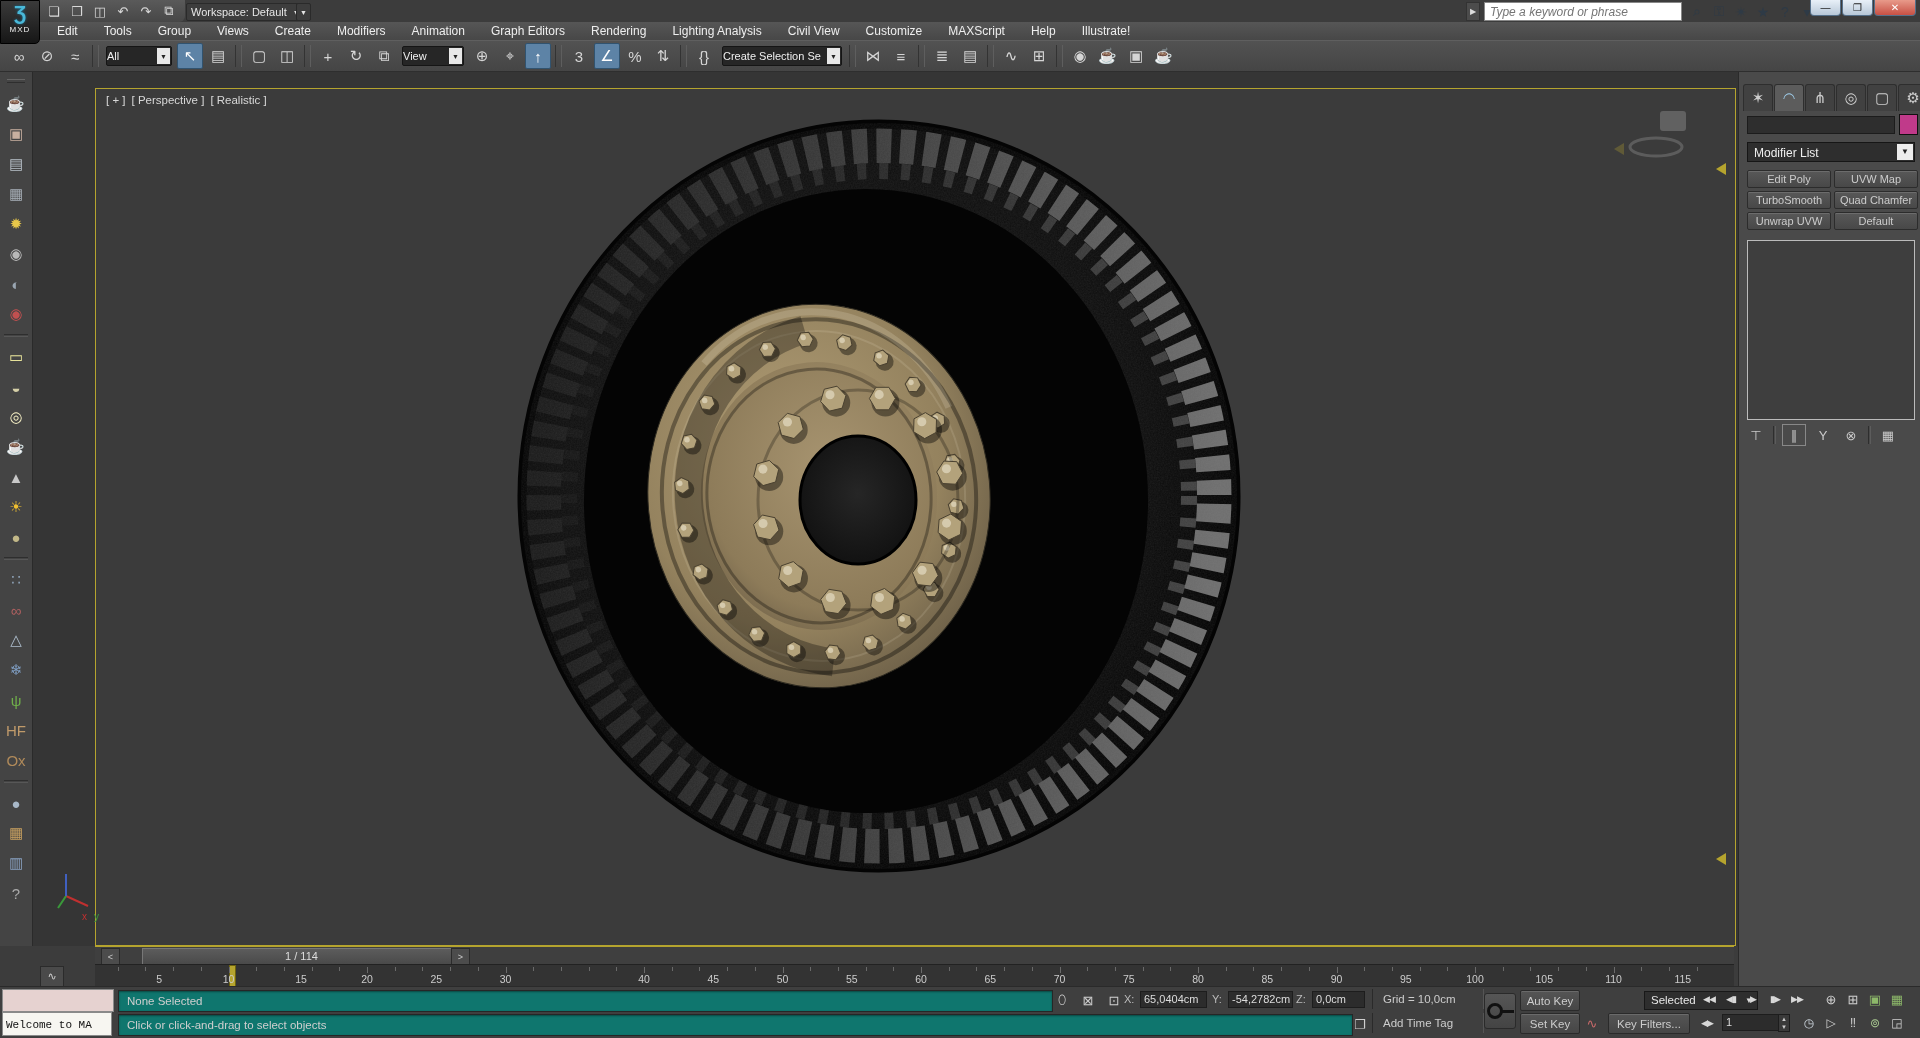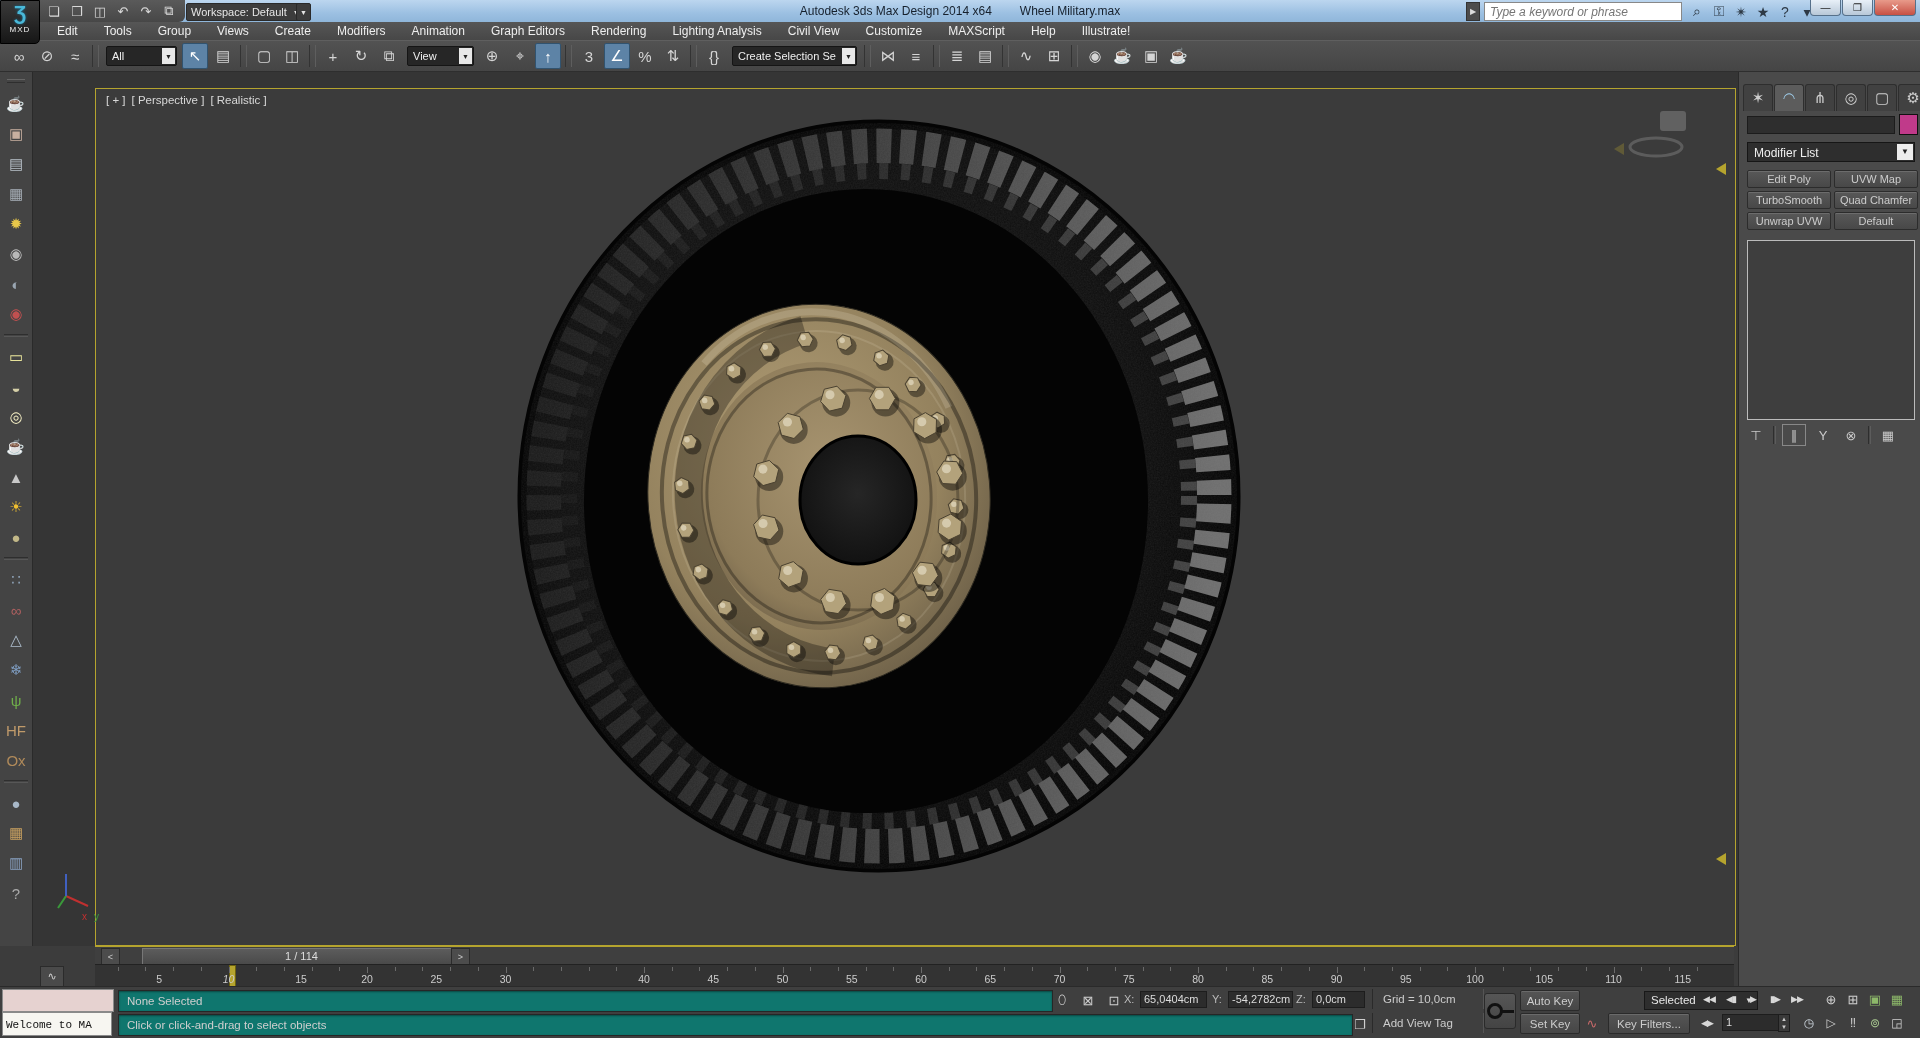--- a/index.html
+++ b/index.html
@@ -41,21 +41,21 @@
   
   .toolbar{left:0;top:40px;width:1920px;height:32px;background:linear-gradient(#525252,#454545);
        border-top:1px solid #5f5f5f;border-bottom:1px solid #2e2e2e;display:flex;align-items:center;
        padding-left:6px;box-sizing:border-box;gap:2px;}
   .titem{height:26px;min-width:26px;display:flex;align-items:center;justify-content:center;
        color:#d5d5d5;font-size:15px;border-radius:2px;}
   .titem.active{background:#5d83a6;border:1px solid #31536f;color:#fff;box-sizing:border-box;}
   .titem.sep{min-width:5px;width:5px;height:22px;border-left:1px solid #333;border-right:1px solid #5e5e5e;
        margin:0 2px;border-radius:0;}
   .titem.dd{background:#262626;border:1px solid #151515;color:#efefef;font-size:11px;height:18px;
-       justify-content:flex-start;padding-left:5px;position:relative;margin:0 3px;}
+       justify-content:flex-start;position:relative;margin:0 3px;}
   .titem.dd::after{content:"▼";position:absolute;right:1px;top:1px;bottom:1px;width:13px;background:#e8e8e8;
        color:#222;font-size:7px;display:flex;align-items:center;justify-content:center;}
   
   .lefttb{left:0;top:72px;width:33px;height:874px;background:#444;border-right:1px solid #2a2a2a;
        display:flex;flex-direction:column;align-items:center;padding-top:4px;box-sizing:border-box;}
   .lefttb .grip{width:18px;border-top:1px solid #666;border-bottom:1px solid #2e2e2e;height:2px;margin:3px 0 8px;}
   .li{width:26px;height:26px;margin-bottom:4px;display:flex;align-items:center;justify-content:center;
        font-size:15px;border-radius:2px;}
   .li.div{height:1px;min-height:1px;border-top:1px solid #2e2e2e;border-bottom:1px solid #575757;
        width:24px;margin:3px 0 7px;border-radius:0;}
@@ -122,25 +122,20 @@
   .keyicon{position:absolute;width:30px;height:34px;background:linear-gradient(#565656,#444);
       border:1px solid #2a2a2a;border-radius:3px;display:flex;align-items:center;justify-content:center;}
   .keyicon .ring{width:10px;height:10px;border:3px solid #111;border-radius:50%;}
   .keyicon .stem{width:12px;height:3px;background:#111;margin-left:-1px;}
 </style>
 </head>
 <body>
 
 <div id="root">
 
-  <div class="abs titlebar">
-    <div class="abs apptitle">
-      <span>Autodesk 3ds Max Design 2014 x64</span><b>Wheel Military.max</b>
-    </div>
-  </div>
   <div class="abs mxd">
     <div class="logo">Ʒ</div>
     <div class="sub">MXD</div>
   </div>
   <div class="abs qat">
 
   <span class="qi">❏</span>
       <span class="qi">❒</span>
       <span class="qi">◫</span>
       <span class="qi">↶</span>
@@ -508,21 +503,21 @@
 
   <div class="abs minicurve">∿</div>
   <div class="abs ruler" id="ruler">
     <div class="curframe"></div>
   <div class="tick" style="left: 22.7px; height: 4px;"></div>
       <div class="tick" style="left: 50.4px; height: 4px;"></div>
       <div class="ticklabel" style="left: 64.25px;">5</div>
       <div class="tick" style="left: 78.1px; height: 4px;"></div>
       <div class="tick" style="left: 105.8px; height: 4px;"></div>
       <div class="tick" style="left: 133.5px; height: 6px;"></div>
-      <div class="ticklabel" style="left: 133.5px; font-style: italic;">10</div>
+      <div class="ticklabel" style="left: 133.5px;">10</div>
       <div class="tick" style="left: 161.2px; height: 4px;"></div>
       <div class="tick" style="left: 188.9px; height: 4px;"></div>
       <div class="ticklabel" style="left: 206px;">15</div>
       <div class="tick" style="left: 216.6px; height: 4px;"></div>
       <div class="tick" style="left: 244.3px; height: 4px;"></div>
       <div class="tick" style="left: 272px; height: 6px;"></div>
       <div class="ticklabel" style="left: 272px;">20</div>
       <div class="tick" style="left: 299.7px; height: 4px;"></div>
       <div class="tick" style="left: 327.4px; height: 4px;"></div>
       <div class="ticklabel" style="left: 341.25px;">25</div>
@@ -607,21 +602,21 @@
       </span>
 
     <span class="abs coordlabel" style="left:1124px;top:4px;">X:</span>
     <span class="abs coordfield" style="left:1140px;top:4px;width:62px;">65,0404cm</span>
     <span class="abs coordlabel" style="left:1212px;top:4px;">Y:</span>
     <span class="abs coordfield" style="left:1228px;top:4px;width:60px;">-54,2782cm</span>
     <span class="abs coordlabel" style="left:1296px;top:4px;">Z:</span>
     <span class="abs coordfield" style="left:1312px;top:4px;width:48px;">0,0cm</span>
 
     <div class="abs gridbox" style="left:1372px;top:2px;width:100px;height:20px;">Grid = 10,0cm</div>
-    <div class="abs gridbox" style="left:1372px;top:26px;width:100px;height:20px;">Add View Tag</div>
+    <div class="abs gridbox" style="left:1372px;top:26px;width:100px;height:20px;">Add Time Tag</div>
 
     <div class="keyicon" style="left:1484px;top:6px;">
       <span class="ring"></span>
         <span class="stem"></span>
     </div>
 
     <div class="abs graybtn" style="left:1520px;top:3px;width:58px;height:19px;">Auto Key</div>
     <div class="abs graybtn" style="left:1520px;top:26px;width:58px;height:19px;">Set Key</div>
     <div class="ddfield" style="left:1644px;top:4px;width:106px;height:17px;"><span>Selected</span></div>
     <span class="abs sicon" style="left:1582px;top:27px;color:#cc6a6a;">∿</span>

